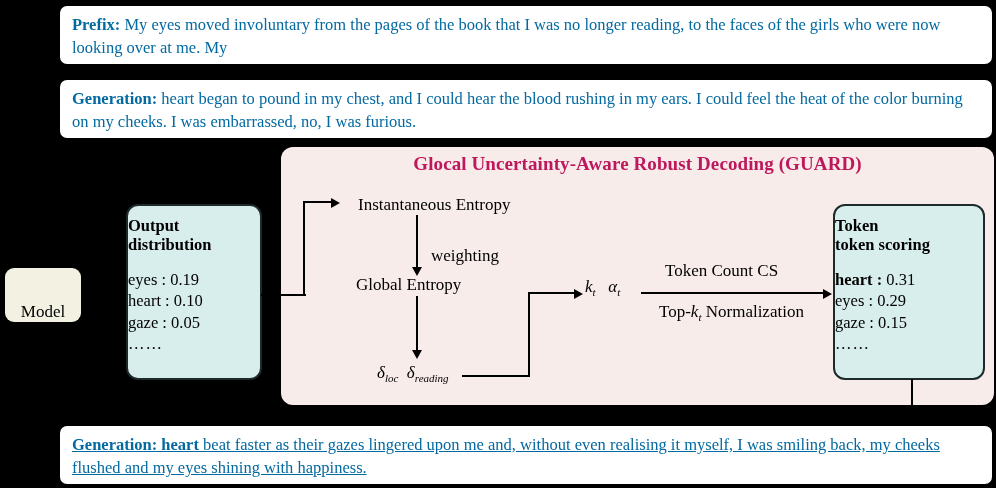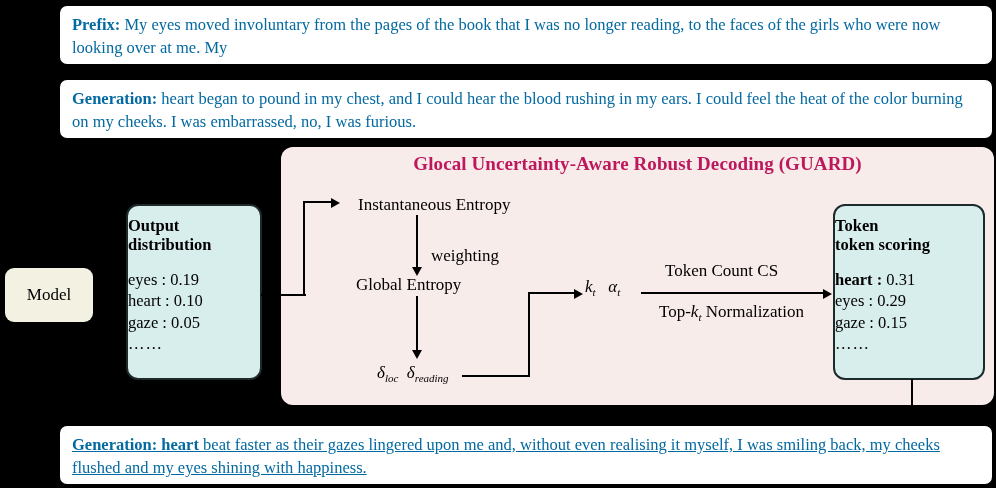--- a/index.html
+++ b/index.html
@@ -51,25 +51,25 @@
     font-size: 19px;
     font-weight: bold;
     color: #be185d;
     letter-spacing: 0.1px;
   }
 
   
   #model-box {
     position: absolute;
     left: 5px; top: 268px;
-    width: 88px; height: 54px;
+    width: 76px; height: 54px;
     background: #f3f2e2;
     border-radius: 9px;
     display: flex;
-    align-items: center;
+    align-items: flex-end;
     justify-content: center;
     font-size: 17px;
     color: #000000;
   }
 
   
   .tealbox {
     position: absolute;
     background: #d8eeec;
     border: 2.2px solid #1d2a2a;

